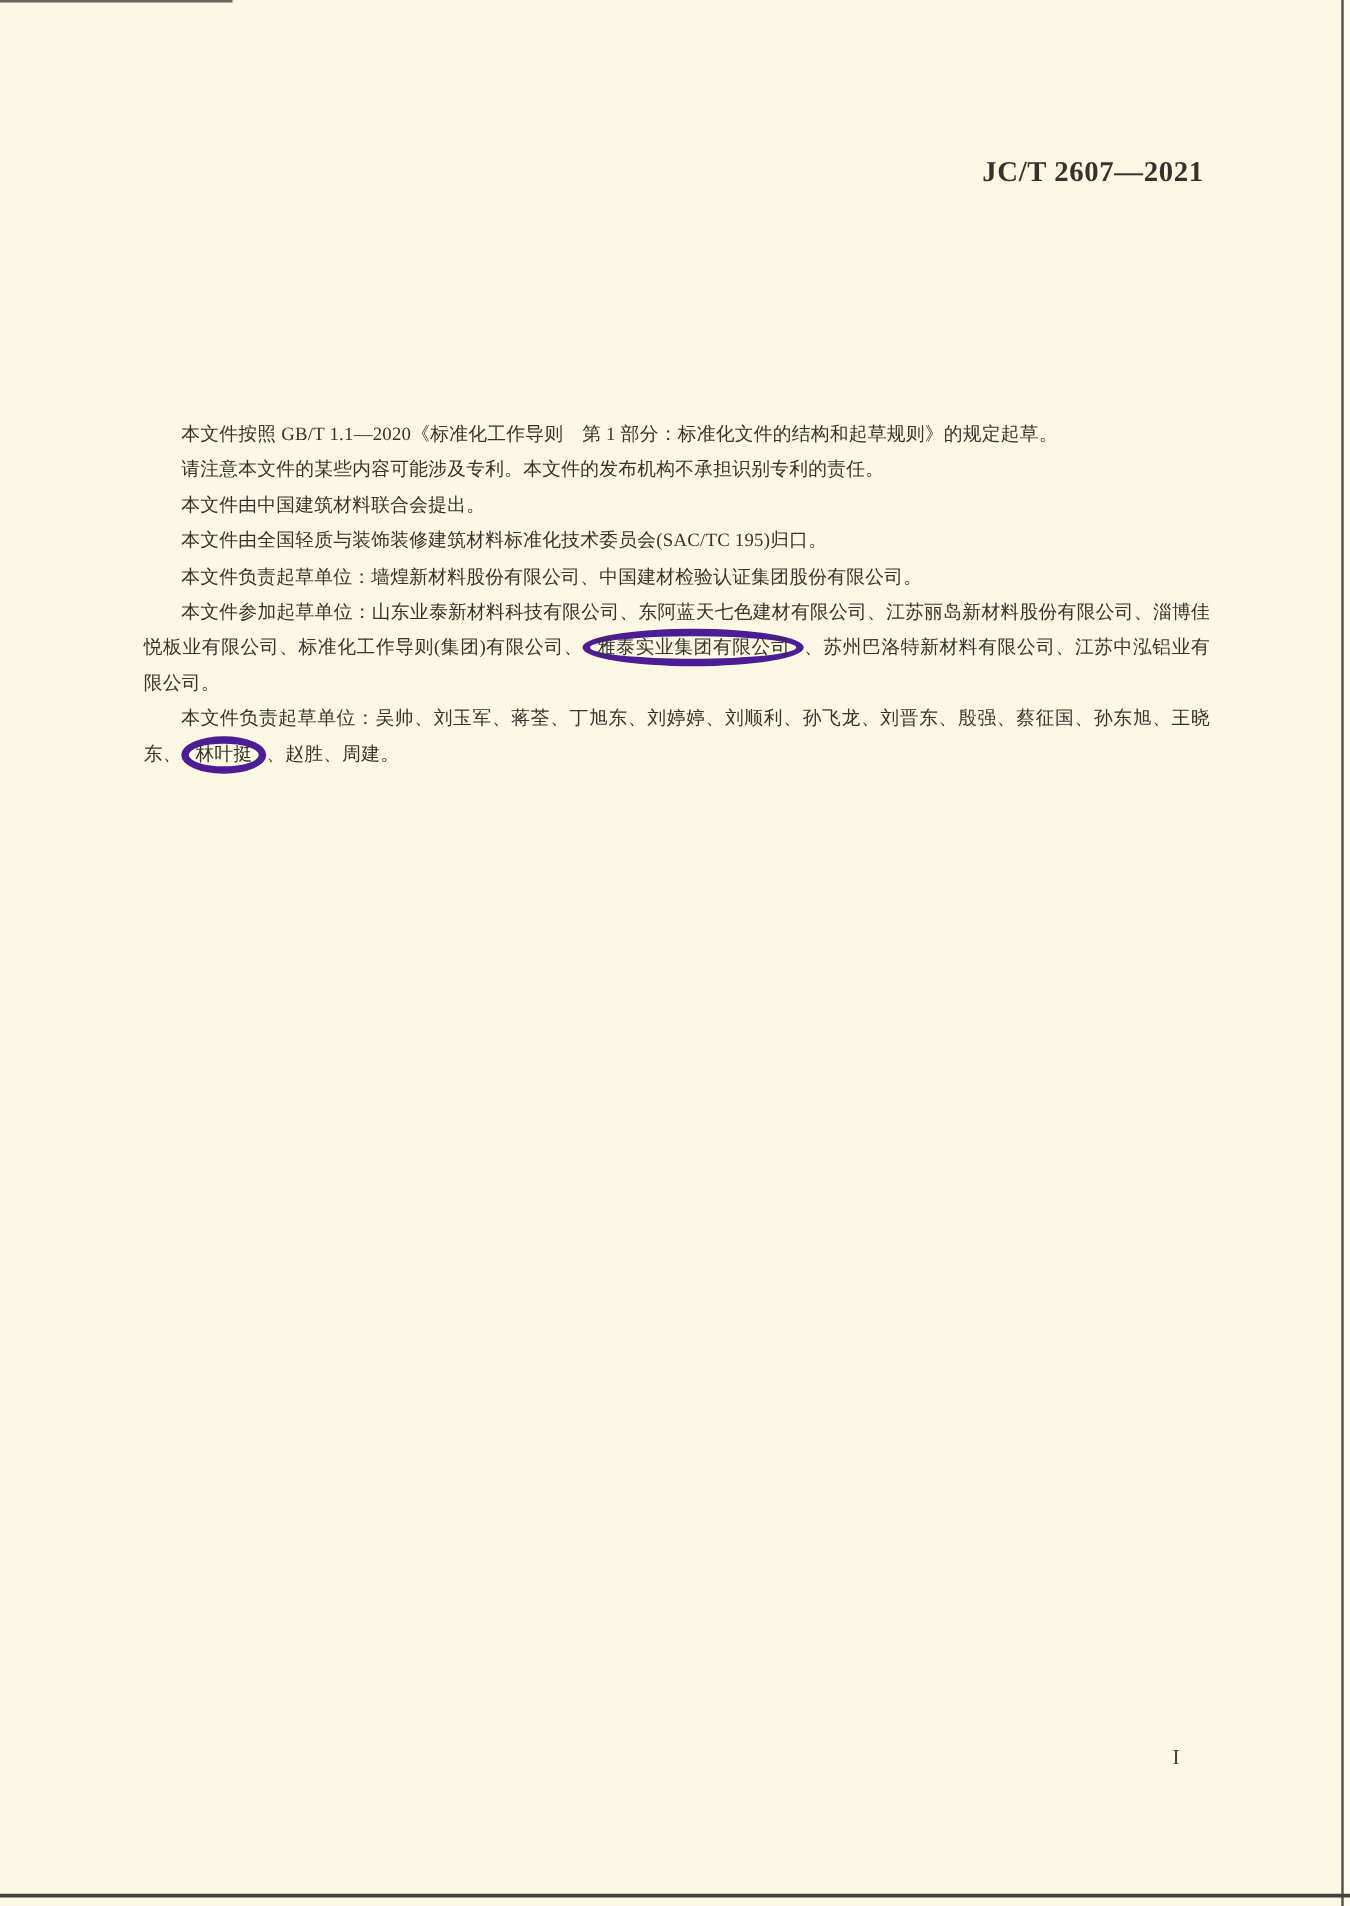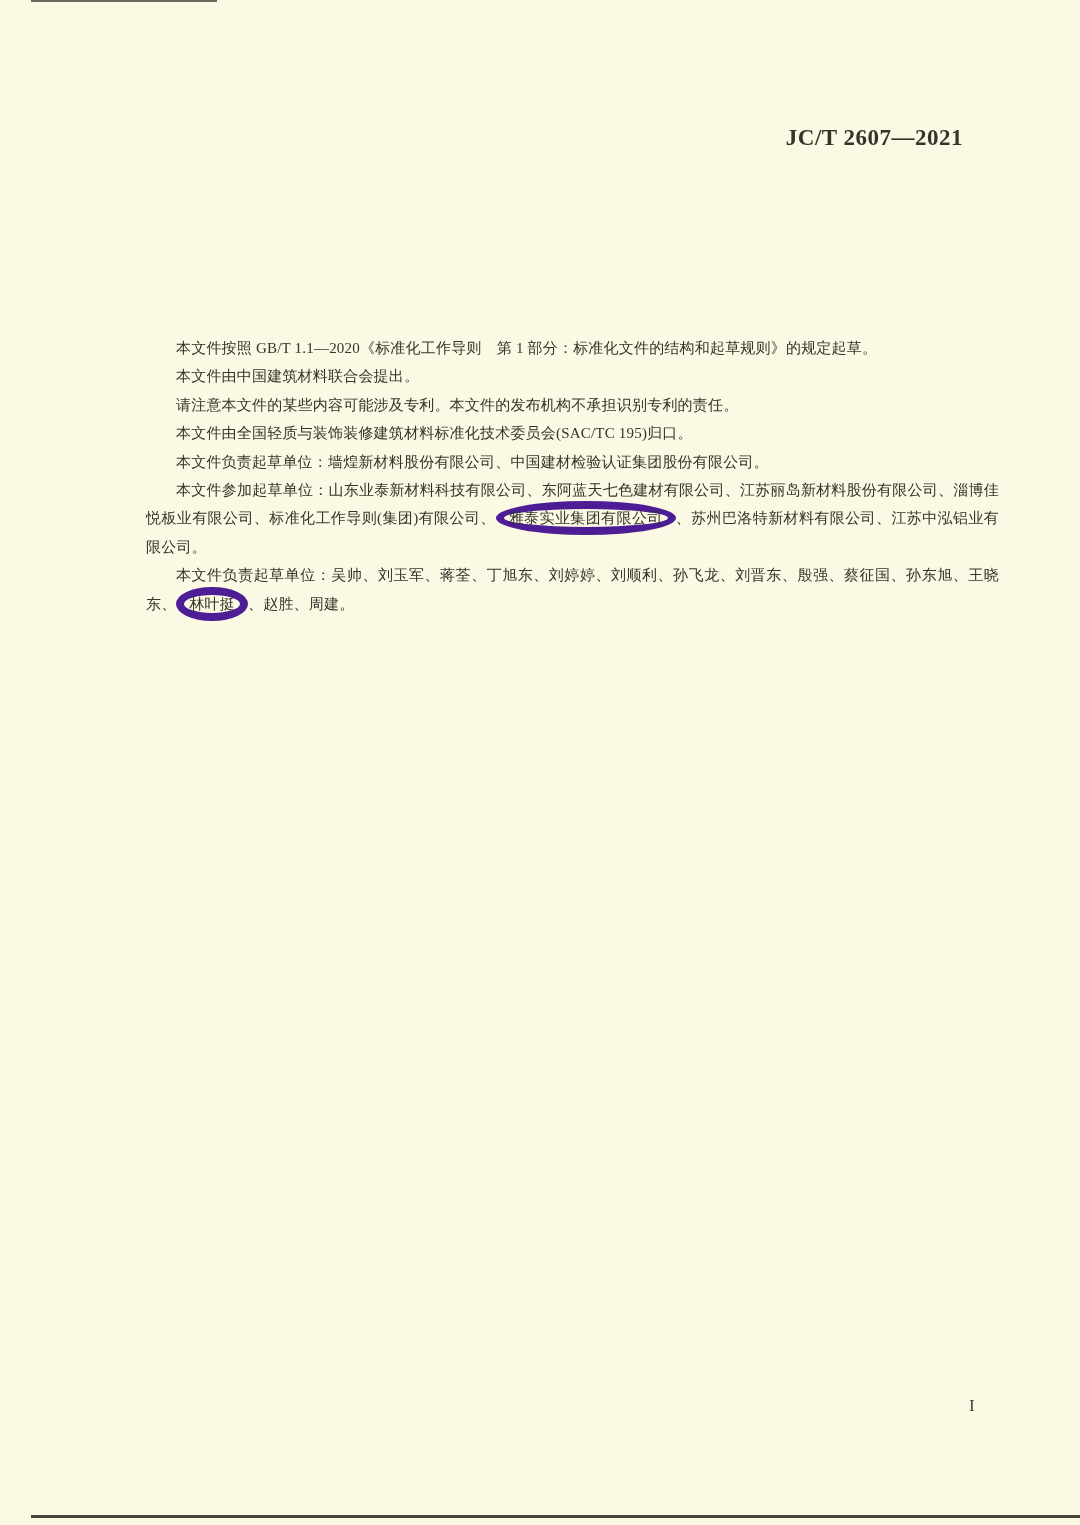--- a/index.html
+++ b/index.html
@@ -11,21 +11,20 @@
     height: 1525px;
     position: relative;
     background: #fbf8e3;
     font-family: "Liberation Serif", "DejaVu Serif", serif;
     color: #35332b;
     overflow: hidden;
   }
   .page {
     position: absolute;
     inset: 0;
-    margin-left: 31px;
   }
   .header-code {
     position: absolute;
     top: 125px;
     right: 117px;
     font-weight: bold;
     font-size: 23px;
     letter-spacing: 0.5px;
     white-space: nowrap;
   }
@@ -49,21 +48,21 @@
     line-height: 28.4px;
     text-align: justify;
     letter-spacing: 0.2px;
   }
   .body-text p {
     margin: 0;
     padding: 0;
     text-indent: 2em;
   }
   .circled {
-    border: 8px solid #4c1d95;
+    border: 6px solid #4c1d95;
     border-radius: 50%;
     padding: 1px 5px;
     white-space: nowrap;
   }
   .page-number {
     position: absolute;
     top: 1396px;
     left: 938px;
     font-size: 17px;
     color: #45433a;
@@ -106,23 +105,23 @@
 
 <div class="page">
 
   <div class="header-code">JC/T 2607—2021</div>
 
 
   <div class="body-text">
 
     <p><span>本文件按照 GB/T 1.1—2020《标准化工作导则　第 1 部分：标准化文件的结构和起草规则》的规定起草。</span></p>
 
+    <p><span>请注意本文件的某些内容可能涉及专利。本文件的发布机构不承担识别专利的责任。</span></p>
+
     <p><span>本文件由中国建筑材料联合会提出。</span></p>
-
-    <p><span>请注意本文件的某些内容可能涉及专利。本文件的发布机构不承担识别专利的责任。</span></p>
 
     <p><span>本文件由全国轻质与装饰装修建筑材料标准化技术委员会(SAC/TC 195)归口。</span></p>
 
     <p><span>本文件负责起草单位：墙煌新材料股份有限公司、中国建材检验认证集团股份有限公司。</span></p>
 
     <p><span>本文件参加起草单位：山东业泰新材料科技有限公司、东阿蓝天七色建材有限公司、江苏丽岛新材料股份有限公司、淄博佳悦板业有限公司、标准化工作导则(集团)有限公司、</span><span class="circled">雅泰实业集团有限公司</span><span>、苏州巴洛特新材料有限公司、江苏中泓铝业有限公司。</span></p>
 
     <p><span>本文件负责起草单位：吴帅、刘玉军、蒋荃、丁旭东、刘婷婷、刘顺利、孙飞龙、刘晋东、殷强、蔡征国、孙东旭、王晓东、</span><span class="circled">林叶挺</span><span>、赵胜、周建。</span></p>
 
 

